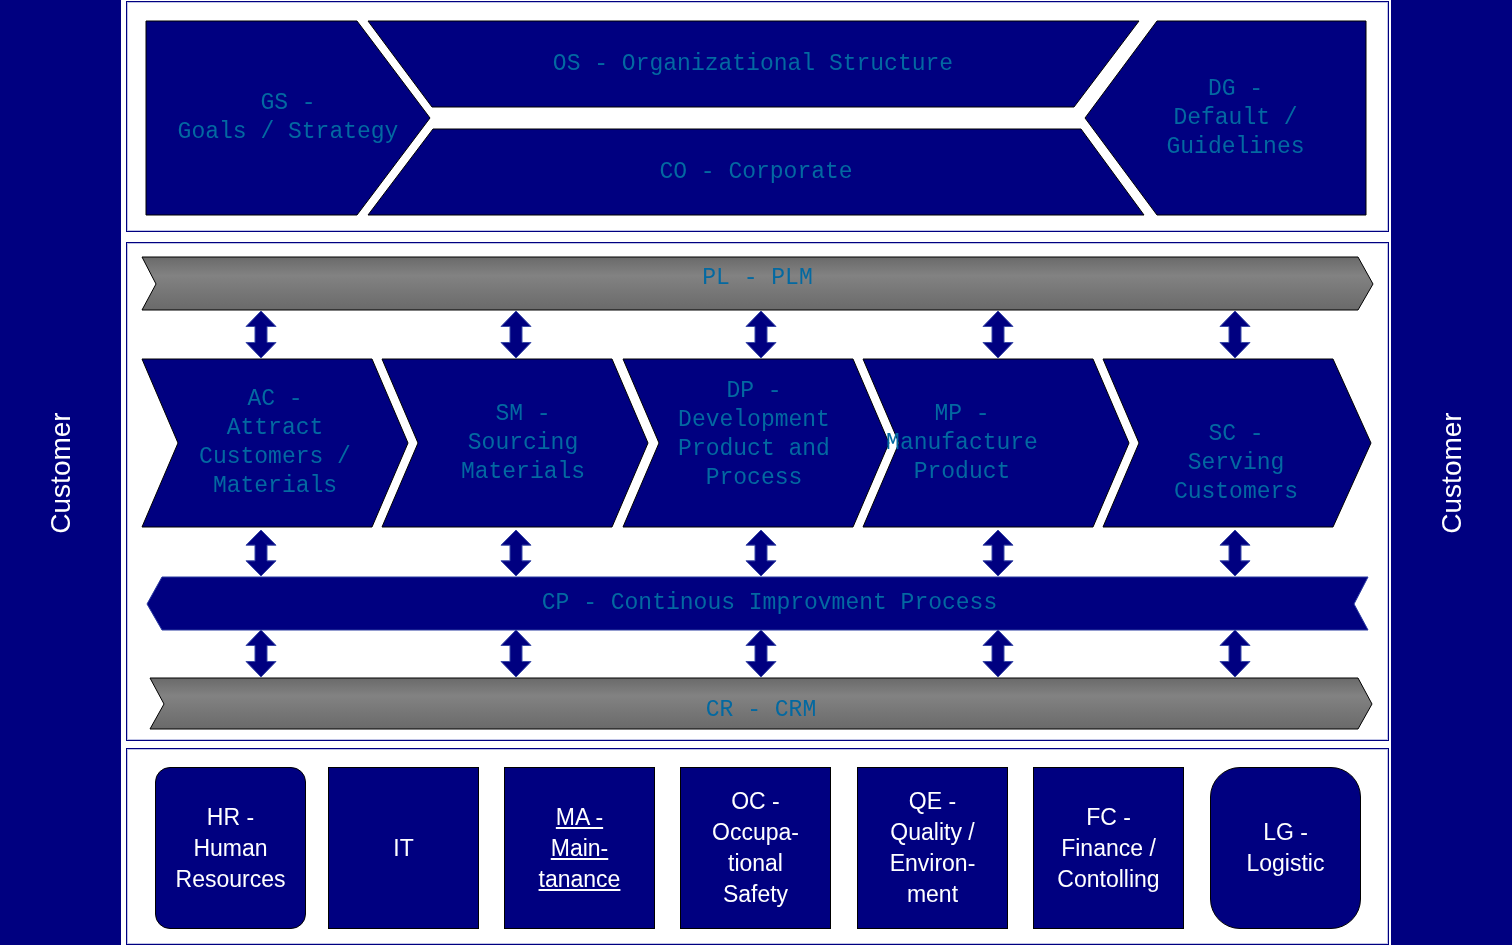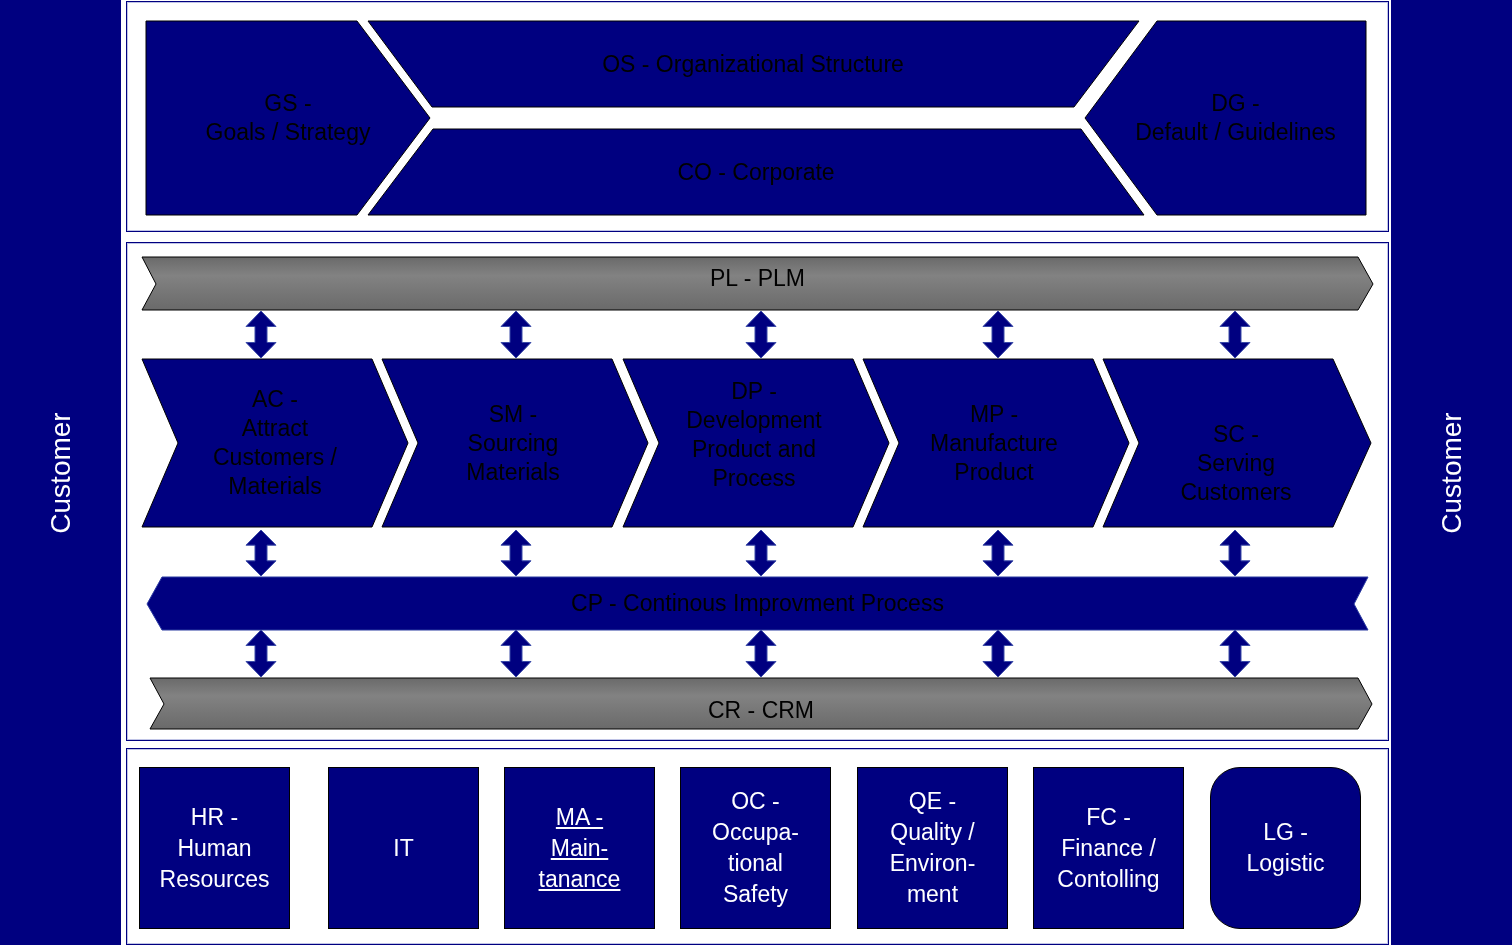--- a/index.html
+++ b/index.html
@@ -8,22 +8,22 @@
   .customer-side { position:absolute; top:0; width:121px; height:945px; background:#000080; }
   .customer-left { left:0; }
   .customer-right { left:1391px; }
   .customer-label { position:absolute; left:50%; top:50%; transform:translate(-50%,-50%) rotate(-90deg);
                     color:#fff; font-size:28px; white-space:nowrap; }
   .panel { position:absolute; left:126px; width:1261px; border:1px solid #000080; box-shadow:0 0 0 1px #c0c4e6 inset; background:#fff; }
   .panel-top { top:1px; height:229px; }
   .panel-mid { top:242px; height:497px; }
   .panel-bot { top:748px; height:195px; }
   svg.layer { position:absolute; left:0; top:0; }
-  .shape-text { position:absolute; color:#000000; text-align:center; font-size:23px; line-height:29px; white-space:pre-line;
-                display:flex; align-items:center; justify-content:center; }
+  .shape-text { position:absolute; color:#0369a1; text-align:center; font-size:23px; line-height:29px; white-space:pre-line;
+                display:flex; align-items:center; justify-content:center;font-family:Liberation Mono, monospace; }
   .sup-box { position:absolute; top:767px; width:151px; height:162px; background:#000080; border:1px solid #000;
              display:flex; align-items:center; justify-content:center; color:#fff; font-size:23px;
              line-height:31px; text-align:center; white-space:pre-line; box-sizing:border-box; }
 </style>
 </head>
 <body>
 
 <div class="customer-side customer-left">
   <span class="customer-label">Customer</span>
 </div>
@@ -81,42 +81,42 @@
 </svg>
 
 <div class="shape-text" style="left:146px;top:21px;width:284px;height:194px;">GS -
 Goals / Strategy</div>
 <div class="shape-text" style="left:430px;top:21px;width:646px;height:86px;">OS - Organizational Structure</div>
 <div class="shape-text" style="left:430px;top:129px;width:652px;height:86px;">CO - Corporate</div>
 <div class="shape-text" style="left:1105px;top:21px;width:261px;height:194px;">DG -
 Default / Guidelines</div>
 
 <div class="shape-text" style="left:142px;top:257px;width:1231px;height:43px;">PL - PLM</div>
-<div class="shape-text" style="left:147px;top:577px;width:1221px;height:53px;">CP - Continous Improvment Process</div>
+<div class="shape-text" style="left:159px;top:577px;width:1221px;height:53px;">CP - Continous Improvment Process</div>
 <div class="shape-text" style="left:150px;top:678px;width:1222px;height:64px;">CR - CRM</div>
 
 <div class="shape-text" style="left:168px;top:359px;width:214px;height:168px;">AC -
 Attract
 Customers /
 Materials</div>
-<div class="shape-text" style="left:406px;top:359px;width:214px;height:168px;">SM -
+<div class="shape-text" style="left:416px;top:359px;width:214px;height:168px;">SM -
 Sourcing
 Materials</div>
 <div class="shape-text" style="left:647px;top:351px;width:214px;height:168px;">DP -
 Development
 Product and
 Process</div>
-<div class="shape-text" style="left:887px;top:359px;width:214px;height:168px;">MP -
+<div class="shape-text" style="left:855px;top:359px;width:214px;height:168px;">MP -
 Manufacture
 Product</div>
 <div class="shape-text" style="left:1129px;top:379px;width:214px;height:168px;">SC -
 Serving
 Customers</div>
 
-<div class="sup-box" style="left:139px;">HR -
+<div class="sup-box" style="left:155px;border-radius:15px;">HR -
 Human
 Resources</div>
 <div class="sup-box" style="left:328px;">IT</div>
 <div class="sup-box" style="left:504px;text-decoration:underline;">MA -
 Main-
 tanance</div>
 <div class="sup-box" style="left:680px;">OC -
 Occupa-
 tional
 Safety</div>

